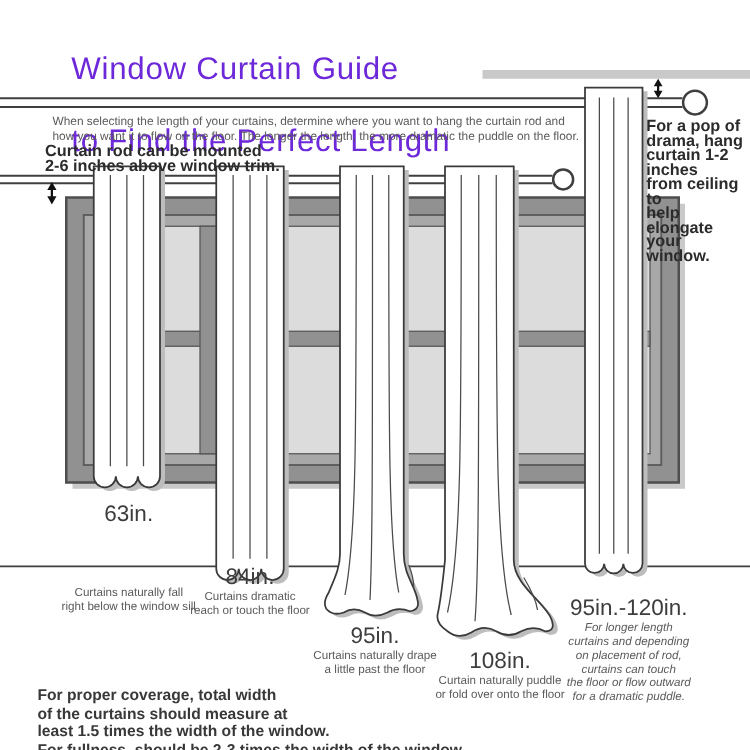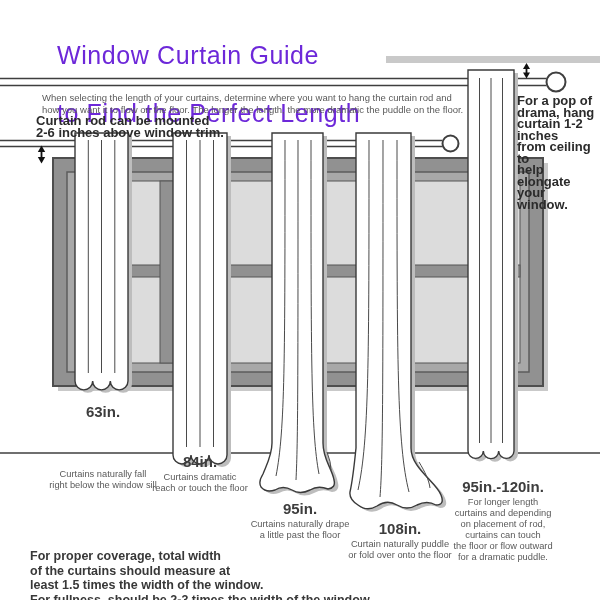--- a/index.html
+++ b/index.html
@@ -3,21 +3,21 @@
 <meta charset="utf-8">
 <style>
   html,body{margin:0;padding:0;background:#ffffff;}
   #stage{position:relative;width:600px;height:600px;background:#ffffff;overflow:hidden;
          font-family:"Liberation Sans",sans-serif;}
   #diagram{position:absolute;left:0;top:0;}
   .txt{position:absolute;white-space:pre-line;}
   .title{font-size:25px;line-height:29px;letter-spacing:0.6px;font-weight:400;color:#6d28d9;margin-left:15px;}
   .intro{font-size:9.5px;line-height:11.5px;color:#5a5a5a;}
   .note{font-size:13px;line-height:11.5px;font-weight:bold;color:#2b2b2b;}
-  .lenlabel{font-size:15px;font-weight:700;color:#3d3d3d;text-align:center;line-height:19px;}
+  .lenlabel{font-size:18px;font-weight:400;color:#3d3d3d;text-align:center;line-height:19px;}
   .lendesc{font-size:9.3px;line-height:11px;color:#5a5a5a;text-align:center;margin-top:1px;}
   .labelblock{position:absolute;text-align:center;}
   .footer{font-size:12.5px;line-height:14.5px;font-weight:bold;color:#383838;margin-top:24px;}
 </style>
 </head>
 <body>
 
 <div id="stage">
 
   <svg id="diagram" width="600" height="600" viewBox="0 0 600 600">
@@ -153,21 +153,21 @@
   </div>
 
   <div class="labelblock" style="left:335px;top:519px;width:130px;">
     <div class="lenlabel">108in.</div>
     <div class="lendesc txt" style="position:static;">Curtain naturally puddle
 or fold over onto the floor</div>
   </div>
 
   <div class="labelblock" style="left:440px;top:477px;width:126px;">
     <div class="lenlabel">95in.-120in.</div>
-    <div class="lendesc txt" style="position:static;">For longer length
+    <div class="lendesc txt" style="position:static;font-style:italic;">For longer length
 curtains and depending
 on placement of rod,
 curtains can touch
 the floor or flow outward
 for a dramatic puddle.</div>
   </div>
 
   <div class="txt footer" style="left:30px;top:525px;">For proper coverage, total width
 of the curtains should measure at
 least 1.5 times the width of the window.

